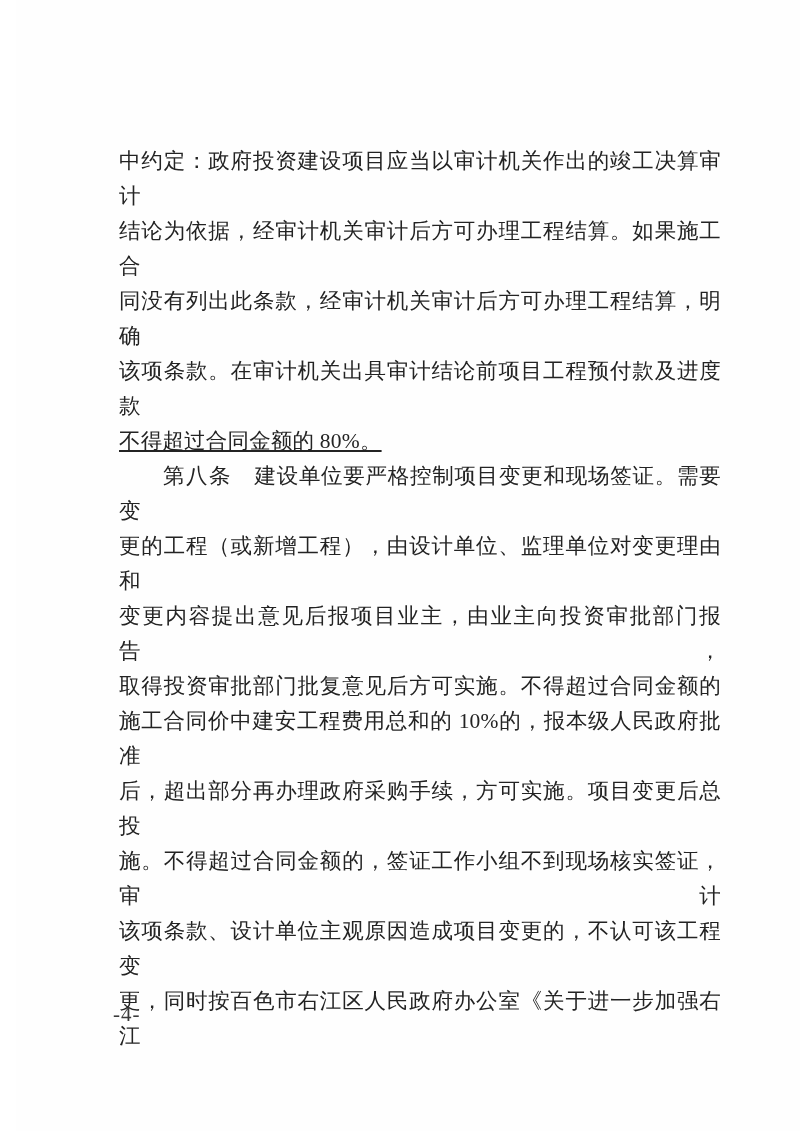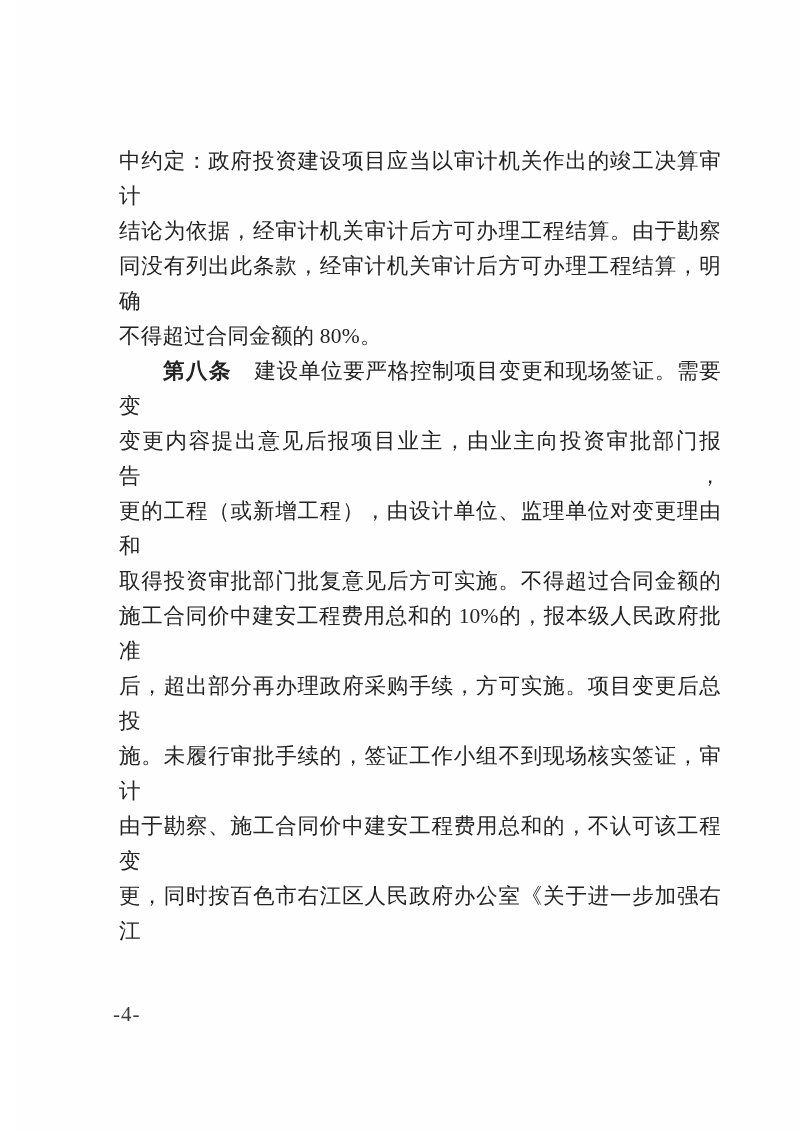--- a/index.html
+++ b/index.html
@@ -33,62 +33,64 @@
     min-height: 35px;
     letter-spacing: 0.2px;
   }
   .j {
     text-align: justify;
     text-align-last: justify;
   }
   .last {
     text-align: left;
     text-align-last: left;
+    text-decoration: underline;
   }
   .indent {
     text-indent: 44px;
   }
   .art-num {
-    font-weight: 700;
+    font-weight: 400;
     letter-spacing: 1px;
   }
   .footer {
     position: absolute;
     left: 97px;
     top: 997px;
     font-size: 21px;
     line-height: 35px;
     color: #3a3a3a;
     letter-spacing: 1px;
   }
 </style>
 </head>
 <body>
 
 <div class="page">
   <div class="content">
 
     <div class="para">
       <div class="line j">中约定：政府投资建设项目应当以审计机关作出的竣工决算审计</div>
-      <div class="line j">结论为依据，经审计机关审计后方可办理工程结算。由于勘察</div>
+      <div class="line j">结论为依据，经审计机关审计后方可办理工程结算。如果施工合</div>
       <div class="line j">同没有列出此条款，经审计机关审计后方可办理工程结算，明确</div>
+      <div class="line j">该项条款。在审计机关出具审计结论前项目工程预付款及进度款</div>
       <div class="line last">不得超过合同金额的 80%。</div>
     </div>
 
     <div class="para">
       <div class="line j indent">
         <span class="art-num">第八条</span><span>　建设单位要严格控制项目变更和现场签证。需要变</span>
       </div>
+      <div class="line j">更的工程（或新增工程），由设计单位、监理单位对变更理由和</div>
       <div class="line j">变更内容提出意见后报项目业主，由业主向投资审批部门报告，</div>
-      <div class="line j">更的工程（或新增工程），由设计单位、监理单位对变更理由和</div>
       <div class="line j">取得投资审批部门批复意见后方可实施。不得超过合同金额的</div>
       <div class="line j">施工合同价中建安工程费用总和的 10%的，报本级人民政府批准</div>
       <div class="line j">后，超出部分再办理政府采购手续，方可实施。项目变更后总投</div>
-      <div class="line j">施。未履行审批手续的，签证工作小组不到现场核实签证，审计</div>
-      <div class="line j">由于勘察、施工合同价中建安工程费用总和的，不认可该工程变</div>
+      <div class="line j">施。不得超过合同金额的，签证工作小组不到现场核实签证，审计</div>
+      <div class="line j">该项条款、设计单位主观原因造成项目变更的，不认可该工程变</div>
       <div class="line j">更，同时按百色市右江区人民政府办公室《关于进一步加强右江</div>
 
     </div>
 
   </div>
 
   <div class="footer">-4-</div>
 </div>
 
 </body></html>

